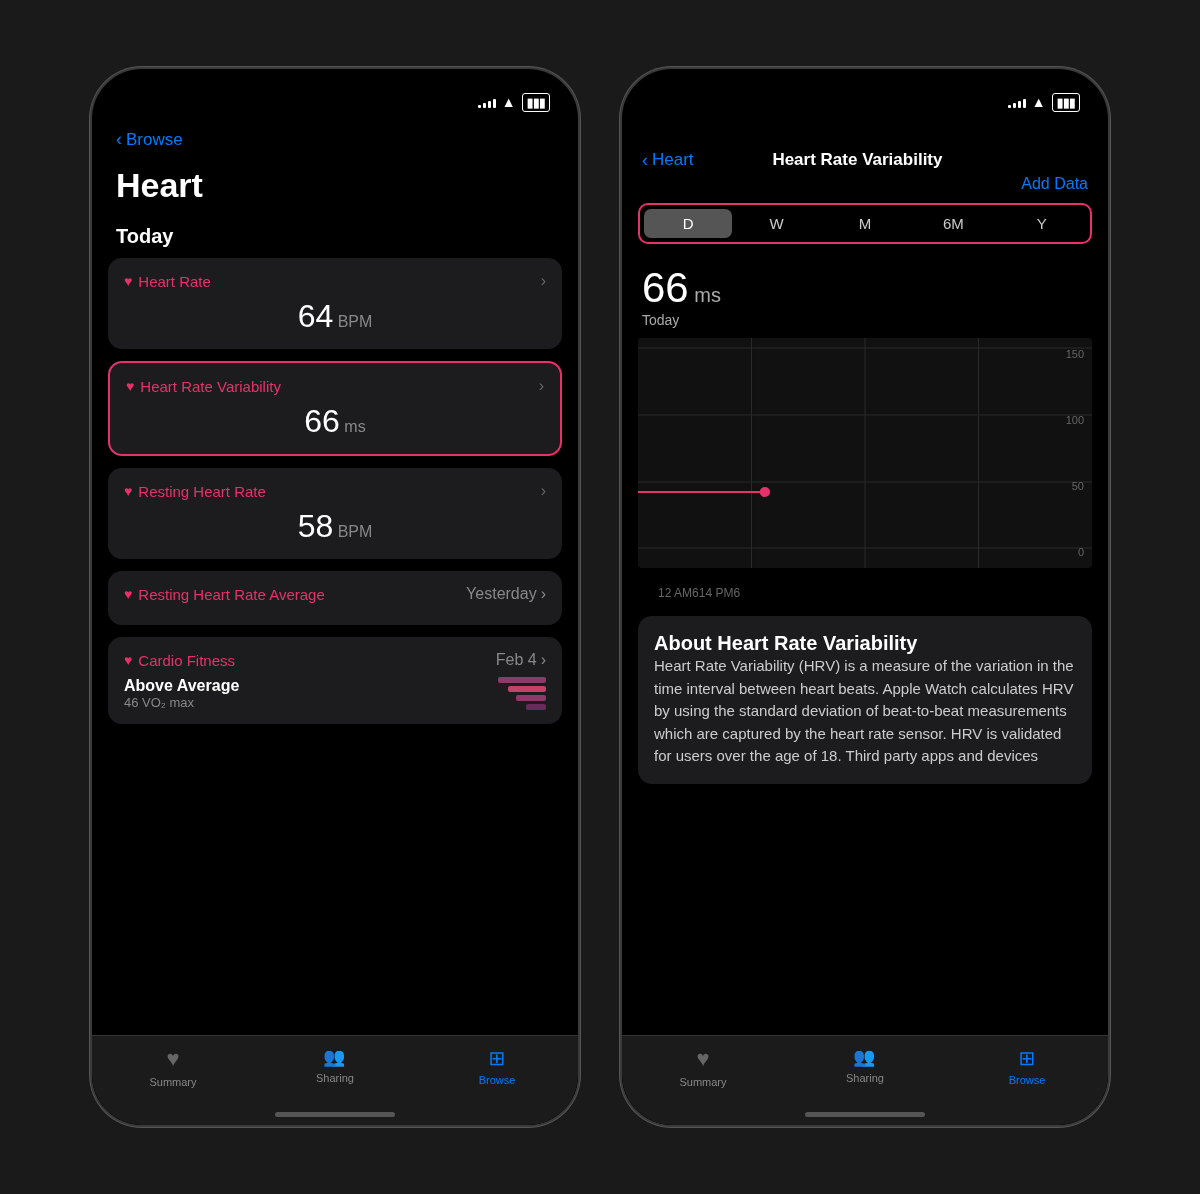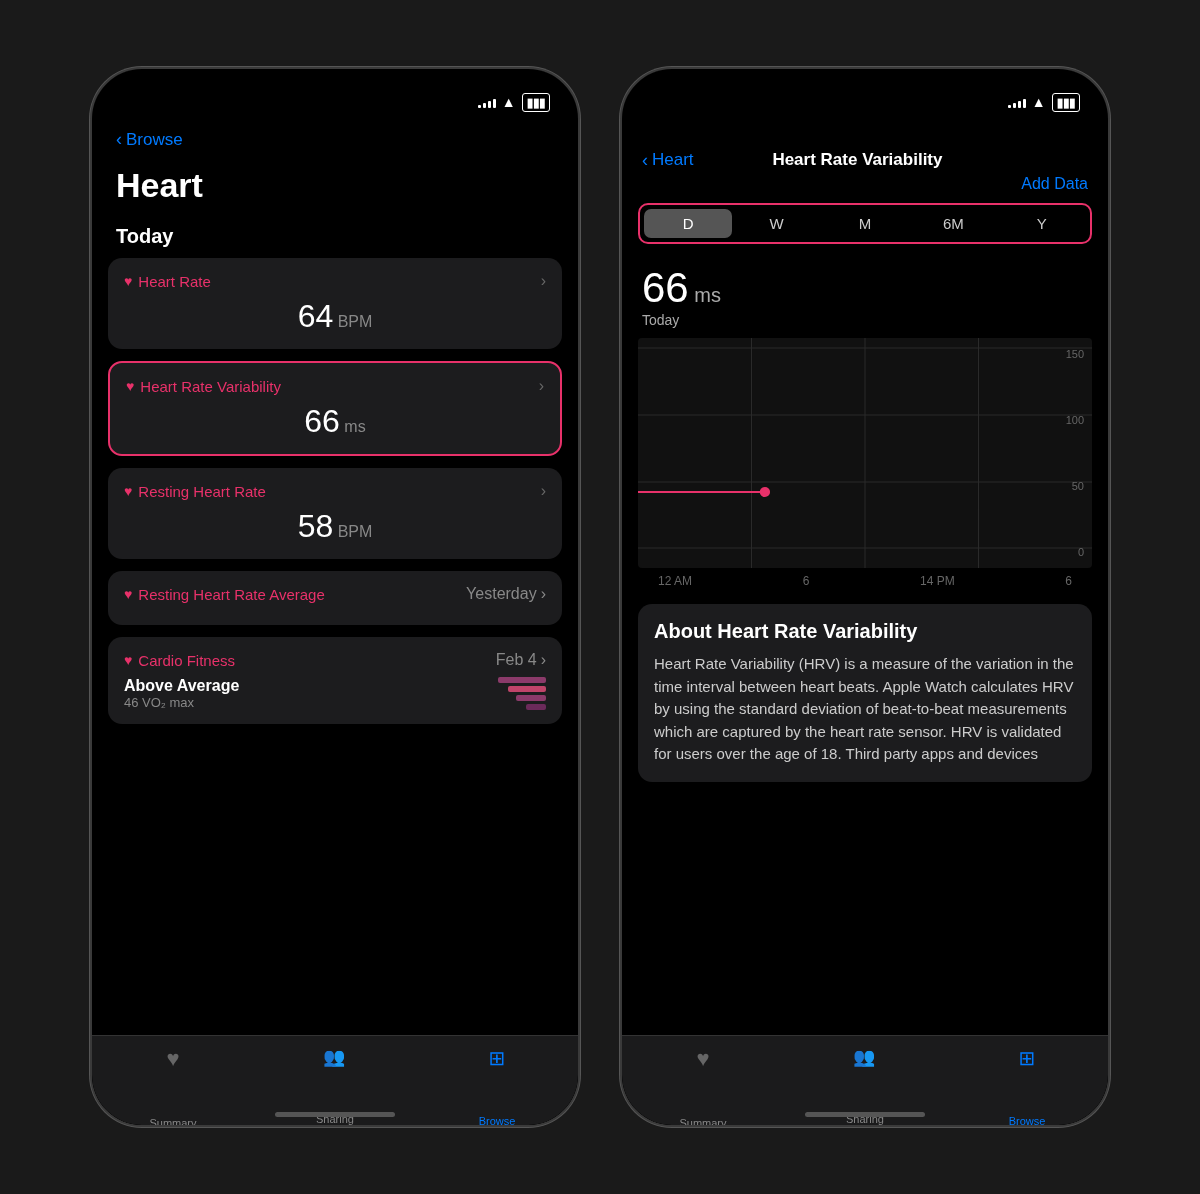--- a/index.html
+++ b/index.html
@@ -207,21 +207,20 @@
       flex-direction: column;
       align-items: center;
       gap: 4px;
     }
     .tab-icon {
       font-size: 22px;
     }
     .tab-label {
       font-size: 11px;
       color: #888;
-      margin-top: 41px;
     }
     .tab-label.active {
       color: #007AFF;
     }
     .tab-icon.active {
       color: #007AFF;
     }
     .tab-icon.inactive {
       color: #666;
     }
@@ -313,40 +312,38 @@
       justify-content: space-between;
       padding: 10px 0;
     }
     .chart-y-label {
       font-size: 11px;
       color: #666;
       text-align: right;
     }
     .chart-x-labels {
       display: flex;
-      justify-content: space-between;
       padding: 6px 20px 0;
-      margin: 0 16px;
+      margin: 12px 16px;
     }
     .chart-x-label {
       font-size: 12px;
       color: #666;
     }
     
     .about-section {
       margin: 16px 16px 0;
       background: #1c1c1e;
       border-radius: 14px;
       padding: 16px;
     }
     .about-title {
       font-size: 20px;
       font-weight: 700;
       color: #fff;
-      margin-bottom: 10px;
     }
     .about-text {
       font-size: 15px;
       color: #ccc;
       line-height: 1.5;
     }
   </style>
 </head>
 <body>
 

